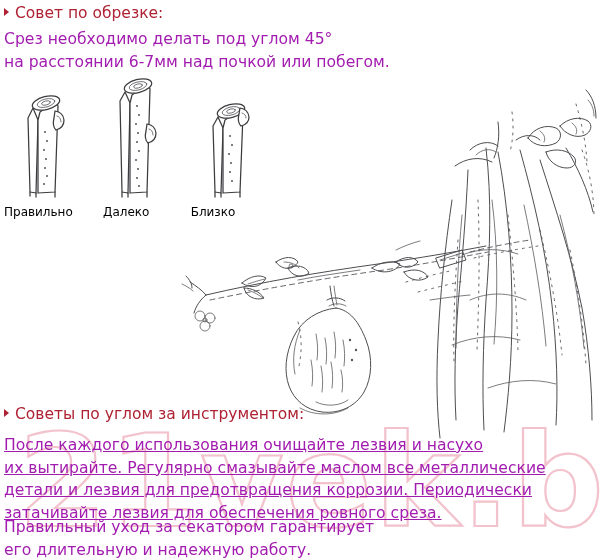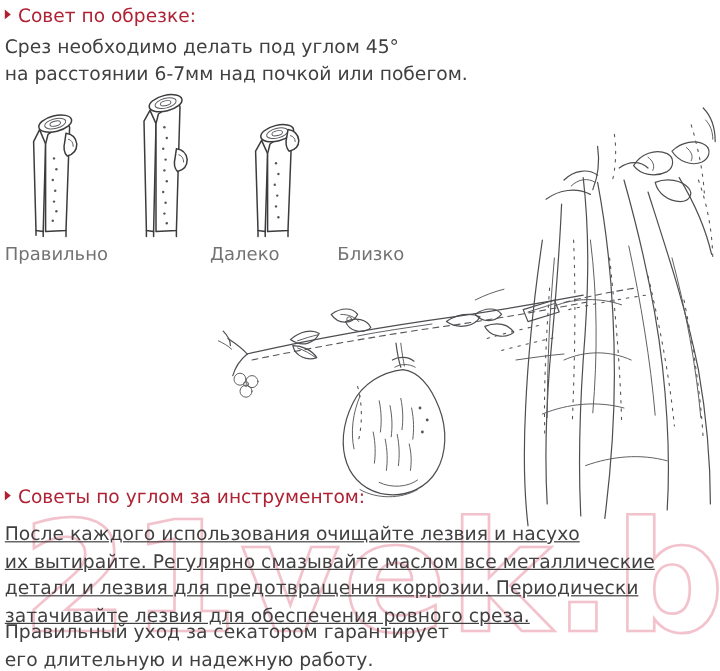--- a/index.html
+++ b/index.html
@@ -122,43 +122,42 @@
     border-bottom: 4px solid transparent;
     position: relative;
     top: -2px;
     flex: 0 0 auto;
   }
   #heading-pruning { left: 4px; top: 4px; }
   #heading-care    { left: 4px; top: 405px; }
 
   .body-text {
     position: absolute;
-    color: #404040;
+    color: #a21caf;
     font-size: 15.6px;
     line-height: 22.5px;
     white-space: pre-line;
   }
   #intro-text { left: 4px; top: 28px; }
   #care-text-1 { left: 4px; top: 434px; text-decoration: underline; }
   #care-text-2 { left: 4px; top: 516px; }
 
   .diagram-labels {
     position: absolute;
     left: 4px;
     top: 203px;
     display: flex;
-    color: #737373;
-    font-size: 15px;
+    color: #000000;
+    font-size: 12px;
     line-height: 19px;
     white-space: nowrap;
-    gap: 24px;
   }
   .diagram-labels span { display: inline-block; }
   .lbl-0 { width: 99px; }
-  .lbl-1 { width: 75px; margin-left: 48px; }
+  .lbl-1 { width: 75px; }
   .lbl-2 { width: 70px; text-align: center; }
 </style>
 </head>
 <body>
 
 <div class="illustration">
 <svg viewBox="0 0 600 559" xmlns="http://www.w3.org/2000/svg" aria-hidden="true">
 
   <g>
     <path class="stem-fill" d="M33 108 L28 118 L30 192 L36 193 L38 120 Z"></path>

